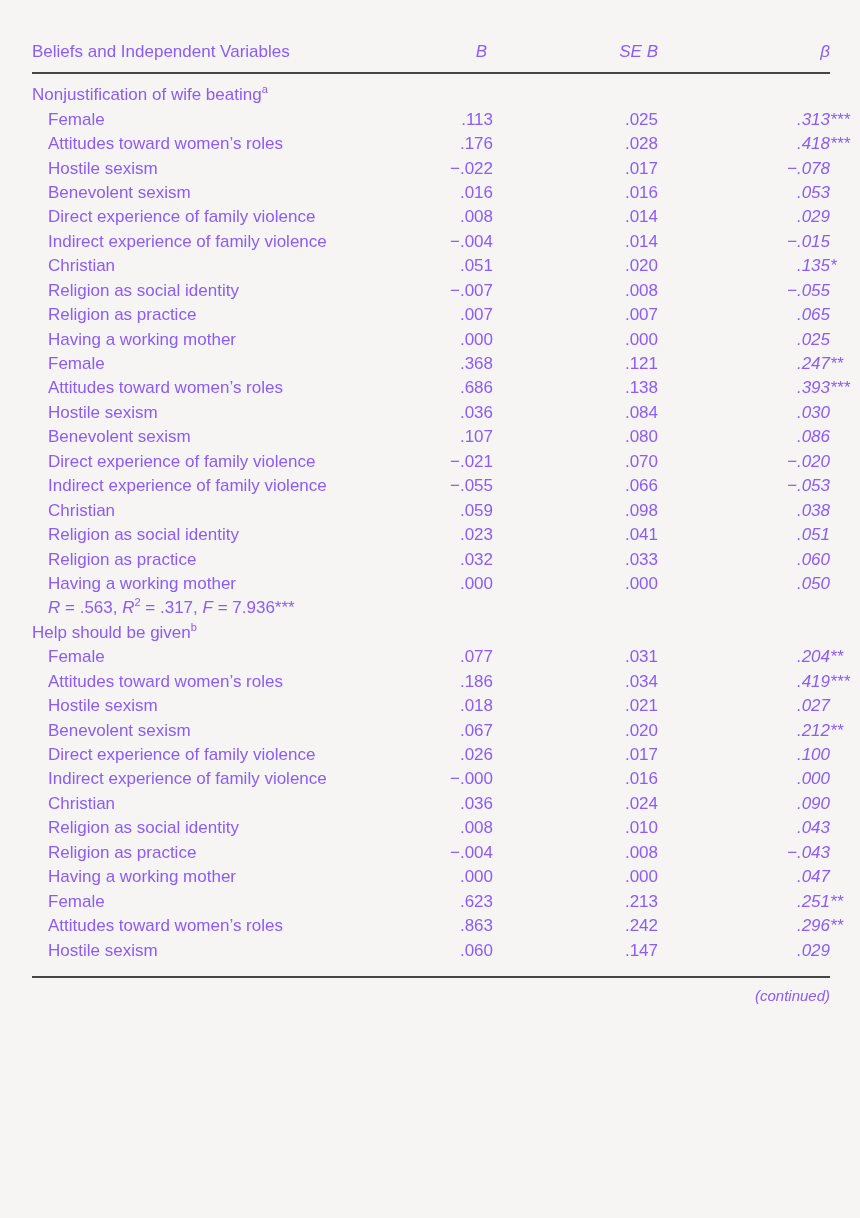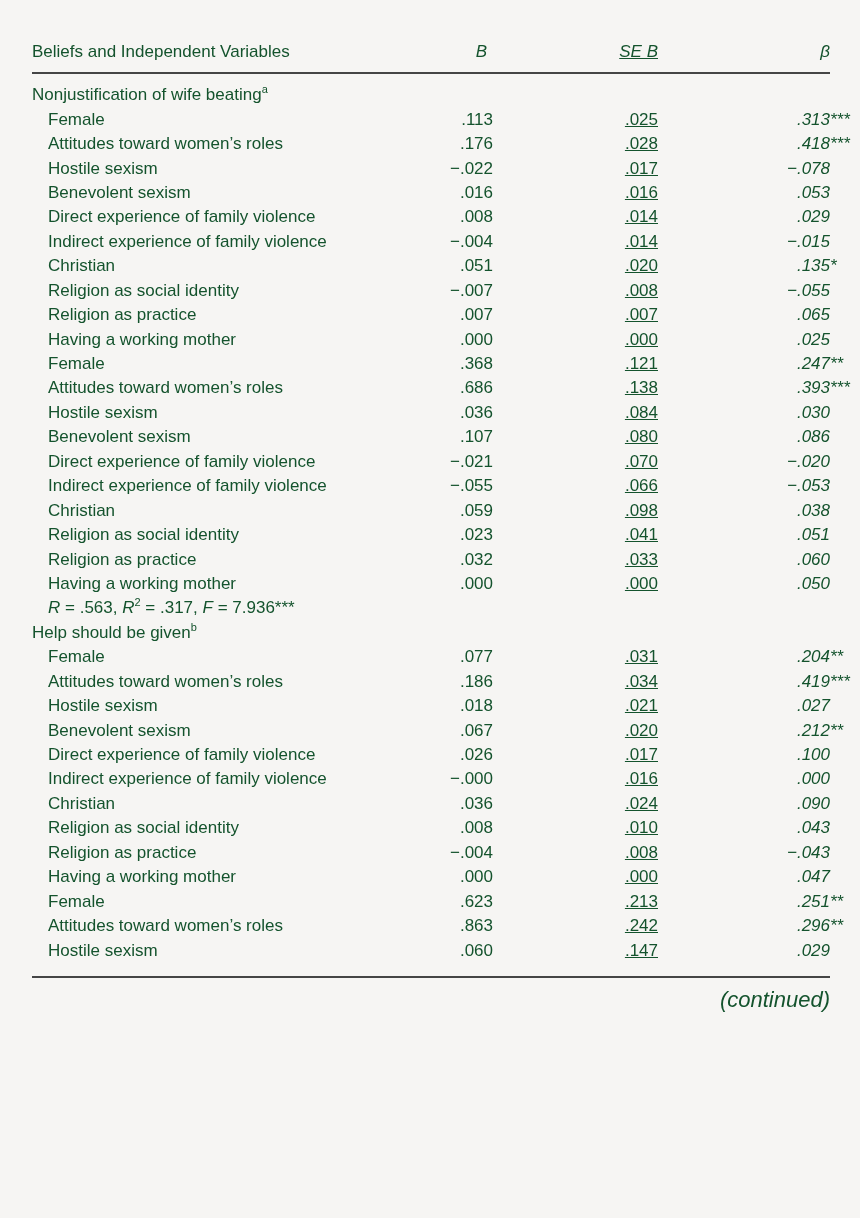--- a/index.html
+++ b/index.html
@@ -1,39 +1,39 @@
 <!DOCTYPE html>
 <html><head>
 <meta charset="utf-8">
 <style>
   html, body { margin: 0; padding: 0; }
   .page {
     position: relative;
     width: 860px;
     height: 1218px;
     background: #f6f5f3;
-    color: #14532d;
+    color: #8b5cf6;
     font-family: "Liberation Sans", sans-serif;
     font-size: 17px;
     overflow: hidden;
   }
   .table { position: absolute; left: 32px; top: 0; width: 798px; }
   .header-row { display: flex; align-items: center; height: 24px; margin-top: 40px; }
   .row { display: flex; align-items: center; height: 24.45px; }
   .c-label { flex: 1; padding-left: 16px; white-space: nowrap; }
   .section-row .c-label, .header-row .c-label { padding-left: 0; }
   .c-b    { width: 73px;  text-align: right; box-sizing: border-box; }
-  .c-se   { width: 165px; text-align: right; box-sizing: border-box; text-decoration: underline; }
+  .c-se   { width: 165px; text-align: right; box-sizing: border-box; }
   .c-beta { width: 172px; text-align: right; box-sizing: border-box; font-style: italic; }
   .header-row .c-b { padding-right: 6px; }
   .it { font-style: italic; }
   .rule { height: 2px; background: #454545; margin-top: 8px; }
   .tbody { padding-top: 9px; }
   .rule-bottom { margin-top: 13px; }
-  .continued { text-align: right; font-style: italic; margin-top: 9px; font-size: 22px; }
+  .continued { text-align: right; font-style: italic; margin-top: 9px; font-size: 15px; }
   .stars {
     display: inline-block;
     width: 0;
     white-space: pre;
     overflow: visible;
     vertical-align: baseline;
   }
   sup { font-size: 11px; line-height: 0; }
   .stats i { font-style: italic; }
 </style>

